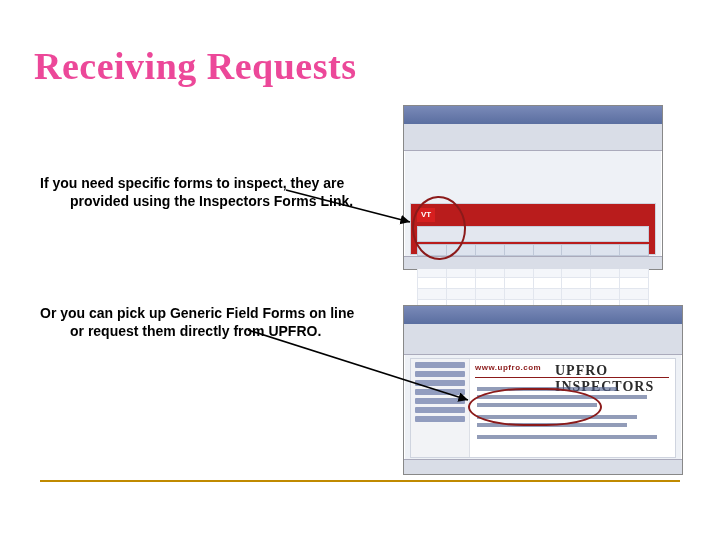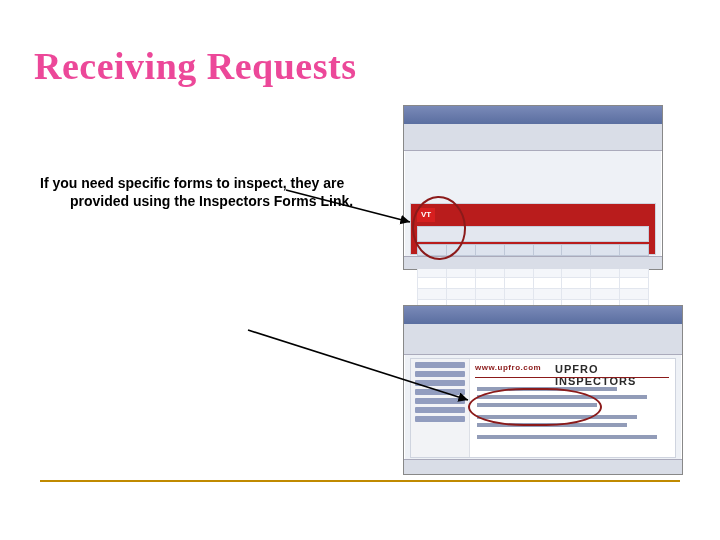--- a/index.html
+++ b/index.html
@@ -30,34 +30,37 @@
   .arrow-svg{position:absolute;top:0;left:0;width:720px;height:540px;pointer-events:none;}
 
   
   .shot2{top:305px;left:403px;width:280px;height:170px;}
   .shot2 .chrome{height:48px;background:linear-gradient(#7a8ab8,#5a6ea0 18px,#d9dde7 18px,#d9dde7 100%);border-bottom:1px solid #aab;}
   .shot2 .page{position:absolute;top:52px;left:6px;right:6px;bottom:16px;background:#fff;border:1px solid #cfd4df;}
   .shot2 .sidebar{position:absolute;top:0;left:0;width:58px;bottom:0;background:#f2f3f6;border-right:1px solid #dcdfe6;}
   .shot2 .sidelink{margin:3px 4px;height:6px;background:#6a78a8;border-radius:1px;opacity:0.7;}
   .shot2 .main{position:absolute;top:0;left:58px;right:0;bottom:0;}
   .shot2 .brand{position:absolute;top:4px;left:6px;font-size:8px;color:#8b1a1a;font-weight:bold;letter-spacing:0.5px;text-align:center;}
-  .shot2 .h2{position:absolute;top:4px;left:86px;font-size:11px;color:#2b2b2b;font-weight:bold;letter-spacing:1px;}
+  .shot2 .h2{position:absolute;top:4px;left:86px;font-size:14px;color:#2b2b2b;font-weight:bold;letter-spacing:1px;font-family:Liberation Serif, serif;}
   .shot2 .hr{position:absolute;top:18px;left:6px;right:6px;height:1px;background:#8b1a1a;}
   .shot2 .tline{position:absolute;left:8px;height:4px;background:#4a5a88;opacity:.6;}
   .shot2 .status{position:absolute;left:0;right:0;bottom:0;height:14px;background:#d9dde7;border-top:1px solid #aab;}
   .circle2{position:absolute;top:388px;left:468px;width:130px;height:34px;border:2px solid #8b1a1a;border-radius:50%/60%;pointer-events:none;}
 </style>
 </head>
 <body>
 
 <div class="slide">
   <h1 class="title">Receiving Requests</h1>
 
   <div class="body-text para1">
     <p class="hang">If you need specific forms to inspect, they are provided using the Inspectors Forms Link.</p>
+  </div>
+  <div class="body-text para2">
+    <p class="hang">Or you can pick up Generic Field Forms on line or request them directly from UPFRO.</p>
   </div>
 
   <div class="shot shot1">
     <div class="chrome"></div>
     <div class="page">
       <div class="logo">VT</div>
       <div class="hdrbar"></div>
       <table>
         <tbody>
             <tr>

